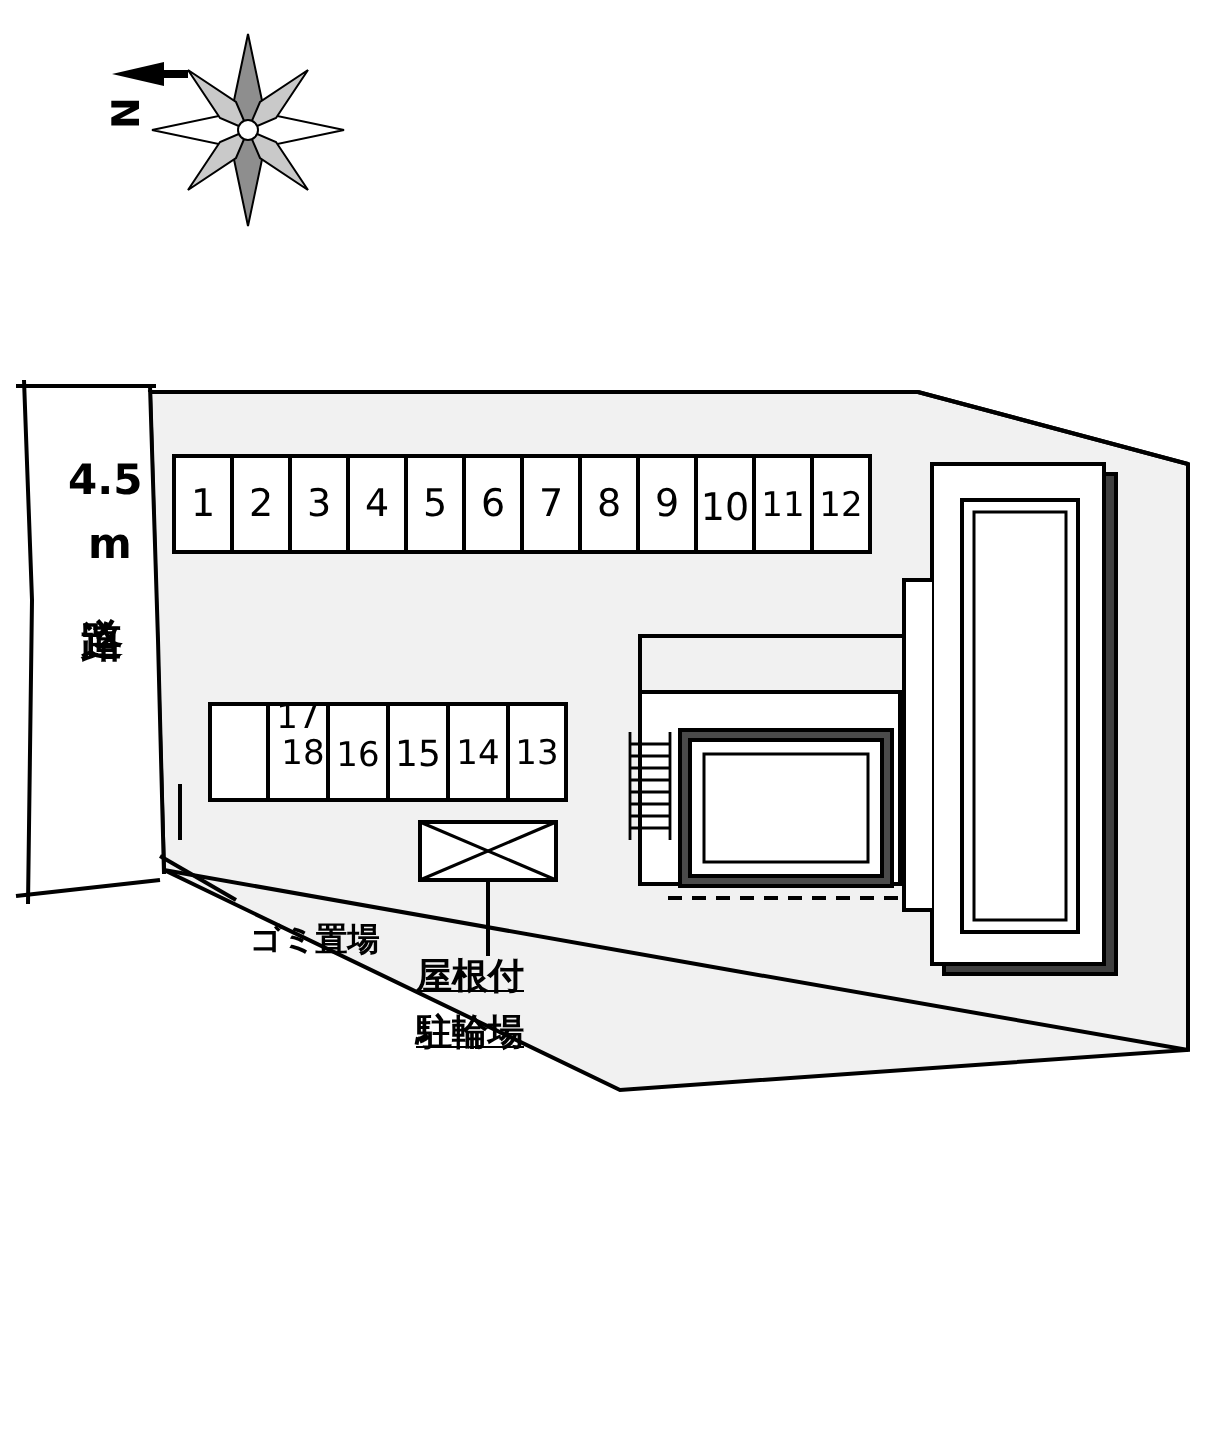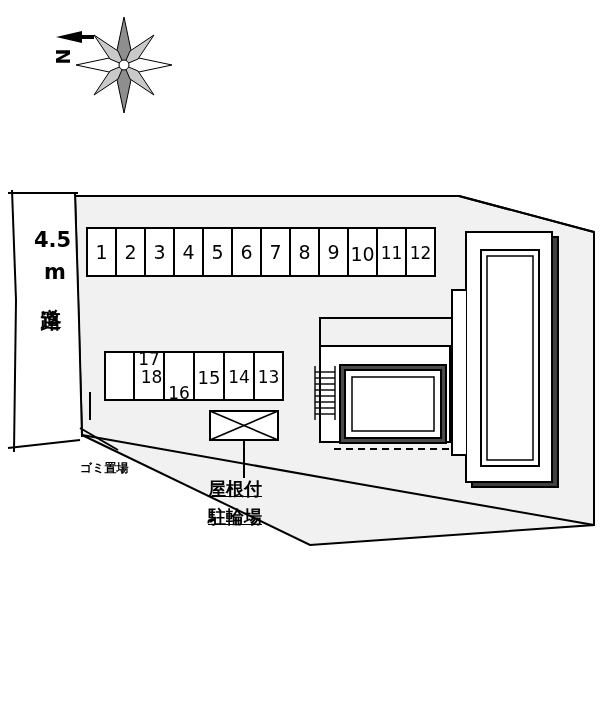--- a/index.html
+++ b/index.html
@@ -38,22 +38,23 @@
     font-size: 21px;
     font-weight: bold;
   }
   .label-road-vert {
     font-size: 21px;
     font-weight: bold;
     writing-mode: vertical-rl;
     letter-spacing: 1px;
   }
   .label-trash {
-    font-size: 12px;
-    font-weight: bold;
+    font-size: 16px;
+    font-weight: bold;
+    margin-left: 45px;
   }
   .label-bike {
     font-size: 18px;
     font-weight: bold;
     text-decoration: underline;
   }
   .compass-n {
     font-size: 19px;
     font-weight: bold;
     transform: rotate(-90deg);
@@ -187,16 +188,16 @@
 <div class="stall-num" style="left:232px; top:243px; width:29px; font-size:19px;">6</div>
 <div class="stall-num" style="left:261px; top:243px; width:29px; font-size:19px;">7</div>
 <div class="stall-num" style="left:290px; top:243px; width:29px; font-size:19px;">8</div>
 <div class="stall-num" style="left:319px; top:243px; width:29px; font-size:19px;">9</div>
 <div class="stall-num" style="left:348px; top:245px; width:29px; font-size:19px;">10</div>
 <div class="stall-num" style="left:377px; top:245px; width:29px; font-size:17px;">11</div>
 <div class="stall-num" style="left:406px; top:245px; width:29px; font-size:17px;">12</div>
 
 <div class="stall-num" style="left:105px; top:369px; width:29px; font-size:17px;padding-left:32px;">18</div>
 <div class="stall-num" style="left:134px; top:351px; width:30px; font-size:17px;">17</div>
-<div class="stall-num" style="left:164px; top:385px; width:30px; font-size:17px;">16</div>
+<div class="stall-num" style="left:164px; top:370px; width:30px; font-size:17px;">16</div>
 <div class="stall-num" style="left:194px; top:369px; width:30px; font-size:18px;">15</div>
 <div class="stall-num" style="left:224px; top:369px; width:30px; font-size:17px;">14</div>
 <div class="stall-num" style="left:254px; top:369px; width:29px; font-size:17px;">13</div>
 
 </body></html>

